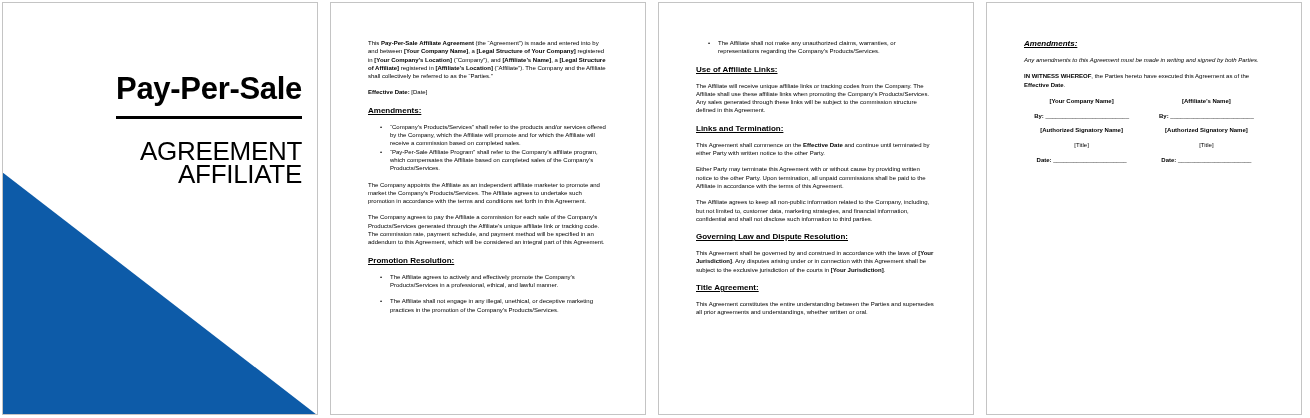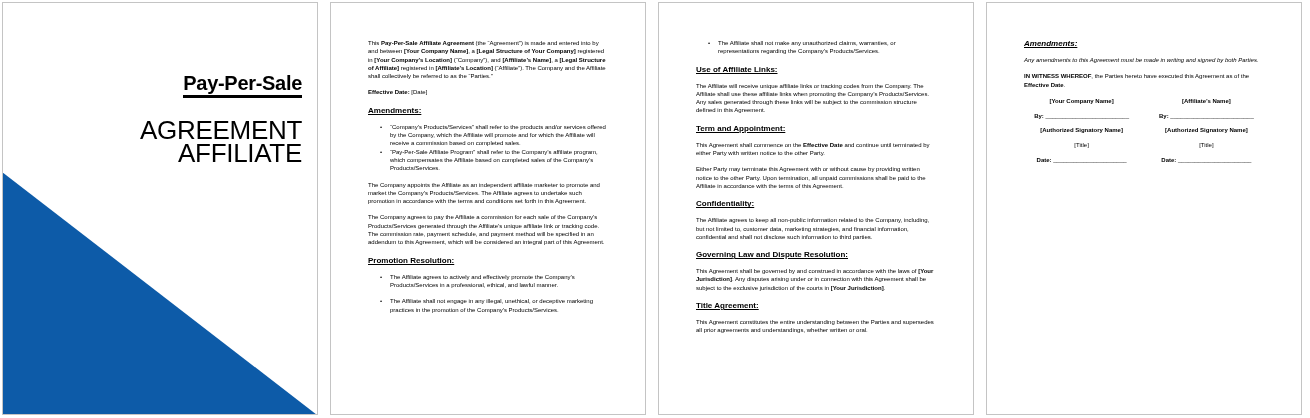--- a/index.html
+++ b/index.html
@@ -24,26 +24,26 @@
     overflow:hidden;
   }
   
   .cover-text{
     position:absolute;
     top:70px;right:15px;
     text-align:right;
   }
   .cover-title{
     display:inline-block;
-    font-size:20px;
+    font-size:31px;
     font-weight:700;
     line-height:1.0;
     letter-spacing:-0.3px;
     border-bottom:3px solid #000;
-    padding-bottom:2px;
+    padding-bottom:12px;
   }
   .cover-subtitle{
     margin-top:21px;
     font-size:26px;
     font-weight:400;
     line-height:23px;
     letter-spacing:-0.3px;
   }
   .cover-triangle{
     position:absolute;
@@ -136,24 +136,23 @@
       </div>
   </div>
 
   <div class="page" style="border-color: rgb(196, 196, 196);">
     <div class="doc-content">
         <ul class="doc-ul spaced">
           <li>The Affiliate shall not make any unauthorized claims, warranties, or representations regarding the Company’s Products/Services.</li>
         </ul>
         <div class="doc-h">Use of Affiliate Links:</div>
         <p class="doc-p">The Affiliate will receive unique affiliate links or tracking codes from the Company. The Affiliate shall use these affiliate links when promoting the Company’s Products/Services. Any sales generated through these links will be subject to the commission structure defined in this Agreement.</p>
-        <div class="doc-h">Term and Appointment:</div>
+        <div class="doc-h">Links and Termination:</div>
         <p class="doc-p">This Agreement shall commence on the <span class="b">Effective Date</span> and continue until terminated by either Party with written notice to the other Party.</p>
         <p class="doc-p">Either Party may terminate this Agreement with or without cause by providing written notice to the other Party. Upon termination, all unpaid commissions shall be paid to the Affiliate in accordance with the terms of this Agreement.</p>
-        <div class="doc-h">Confidentiality:</div>
         <p class="doc-p">The Affiliate agrees to keep all non-public information related to the Company, including, but not limited to, customer data, marketing strategies, and financial information, confidential and shall not disclose such information to third parties.</p>
         <div class="doc-h">Governing Law and Dispute Resolution:</div>
         <p class="doc-p">This Agreement shall be governed by and construed in accordance with the laws of <span class="b">[Your Jurisdiction]</span>. Any disputes arising under or in connection with this Agreement shall be subject to the exclusive jurisdiction of the courts in <span class="b">[Your Jurisdiction]</span>.</p>
         <div class="doc-h">Title Agreement:</div>
         <p class="doc-p">This Agreement constitutes the entire understanding between the Parties and supersedes all prior agreements and understandings, whether written or oral.</p>
       </div>
   </div>
 
   <div class="page" style="border-color: rgb(196, 196, 196);">
     <div class="doc-content">

